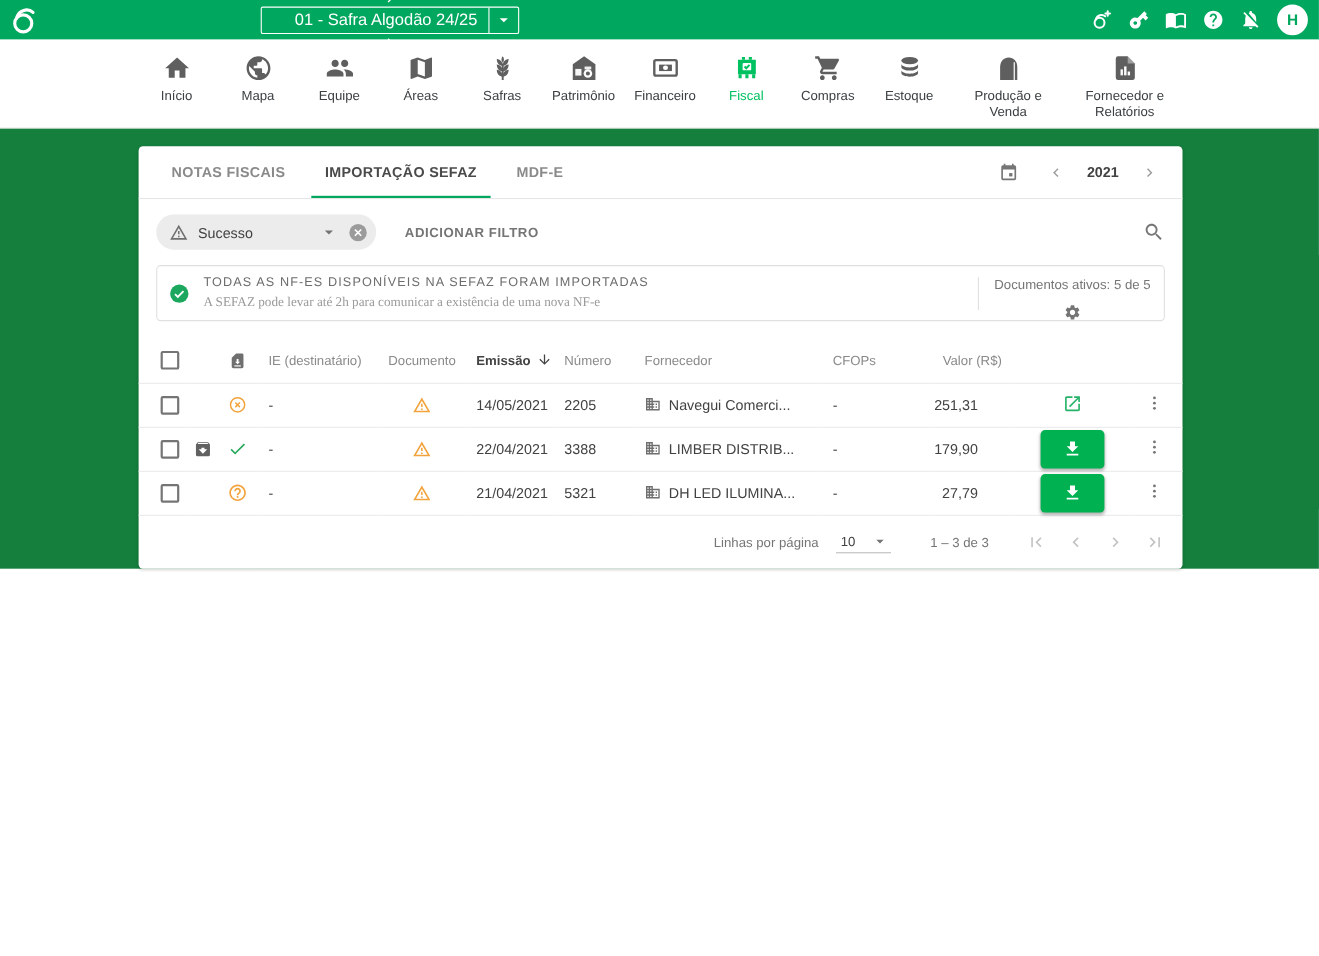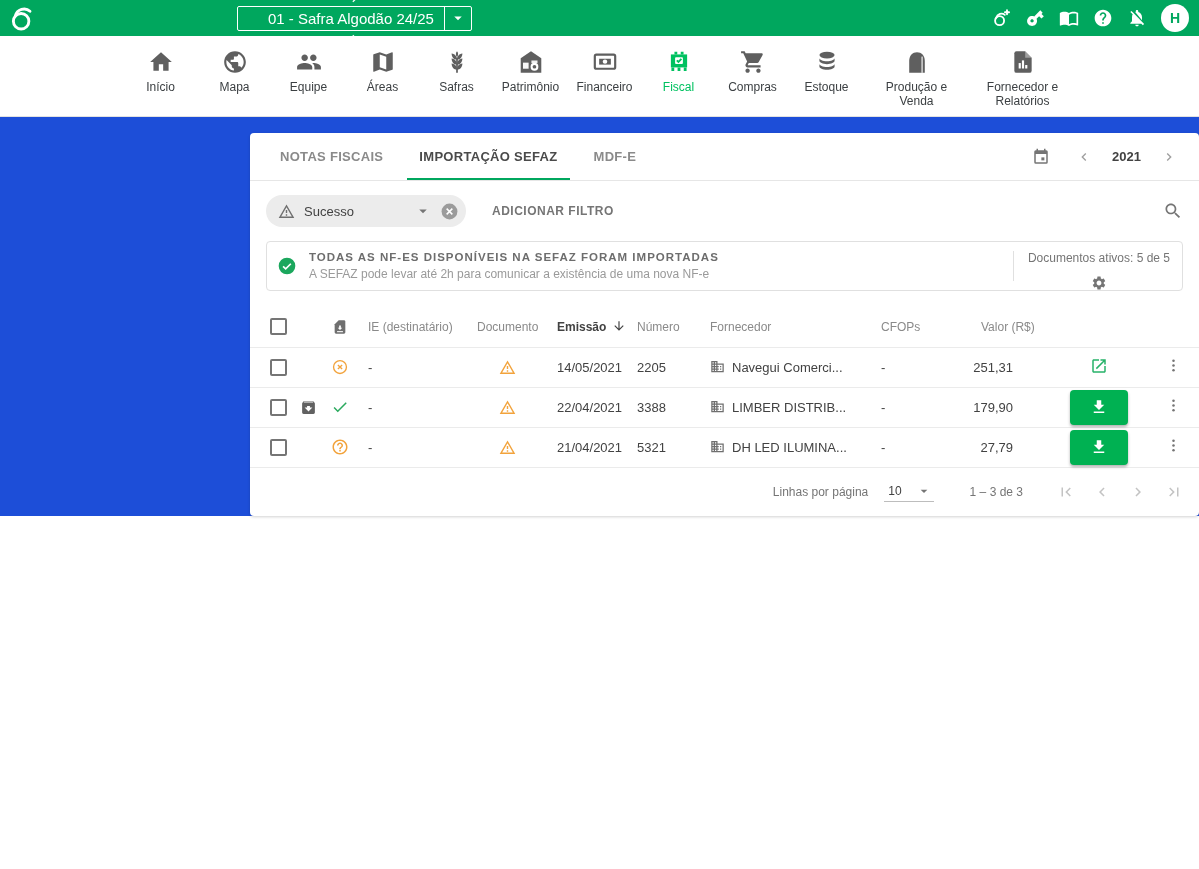--- a/index.html
+++ b/index.html
@@ -29,21 +29,21 @@
   .navbar { height:81px; background:#fff; border-bottom:1px solid #e2e2e2;
     box-shadow:0 1px 2px rgba(0,0,0,.05); display:flex; justify-content:center; }
   .nav-inner { display:flex; align-items:flex-start; padding-top:13px; }
   .nav-item { width:60px; margin:0 7px; display:flex; flex-direction:column; align-items:center; cursor:pointer; }
   .nav-item.wide { width:92px; }
   .nav-icon { width:26px; height:26px; color:#5f5f5f; }
   .nav-label { margin-top:6px; font-size:12px; color:#3c4043; text-align:center; line-height:1.15; white-space:pre-line; }
   .nav-item.active .nav-icon, .nav-item.active .nav-label { color:#00c160; }
 
   
-  .content-bg { background:#1d4ed8; padding:16px 0 0; display:flex; justify-content:flex-end; }
+  .content-bg { background:#15803d; padding:16px 0 0; display:flex; justify-content:flex-start; }
   .card { width:949px; margin-left:126px; background:#fff; border-radius:4px;
     box-shadow:0 1px 3px rgba(0,0,0,.18); }
 
   
   .tabs-row { height:48px; display:flex; align-items:stretch; border-bottom:1px solid #e6e6e6; padding:0 22px 0 12px; }
   .tabs { display:flex; }
   .tab { padding:0 12px; margin:0 6px; display:flex; align-items:center; font-size:13px; font-weight:700;
     letter-spacing:.3px; color:#8a8a8a; cursor:pointer; position:relative; white-space:nowrap; }
   .tab.active { color:#4a4a4a; }
   .tab.active::after { content:""; position:absolute; left:0; right:0; bottom:0; height:2px; background:#00a75e; }
@@ -62,22 +62,22 @@
   .chip-caret { width:18px; height:18px; color:#757575; }
   .chip-close { width:19px; height:19px; color:#9b9b9b; margin-left:8px; cursor:pointer; }
   .add-filter { margin-left:26px; font-size:12px; font-weight:700; letter-spacing:.5px; color:#757575;
     background:none; border:none; cursor:pointer; font-family:inherit; }
   .filter-search { margin-left:auto; width:20px; height:20px; color:#757575; cursor:pointer; }
 
   
   .banner { margin:4px 16px 16px; border:1px solid #e0e0e0; border-radius:4px;
     display:flex; align-items:center; padding:9px 12px 9px 10px; }
   .banner-check { width:20px; height:20px; color:#1ba75d; margin-right:12px; flex:none; }
-  .banner-title { font-size:11.5px; font-weight:700; letter-spacing:1px; color:#6d6d6d; }
-  .banner-sub { font-size:12px; color:#9a9a9a; margin-top:4px; }
+  .banner-title { font-size:11.5px; font-weight:400; letter-spacing:1px; color:#6d6d6d; }
+  .banner-sub { font-size:12px; color:#9a9a9a; margin-top:4px;font-family:Liberation Serif, serif; }
   .banner-right { margin-left:auto; display:flex; align-items:center; gap:10px;
     border-left:1px solid #e0e0e0; padding-left:14px; height:30px;flex-direction:column; }
   .banner-right-text { font-size:12px; color:#757575; white-space:nowrap; }
   .gear { width:16px; height:16px; color:#757575; cursor:pointer; }
 
   
   table { width:100%; border-collapse:collapse; table-layout:fixed; }
   th, td { height:40px; vertical-align:middle; text-align:left; }
   thead th { font-size:12px; font-weight:400; color:#8a8a8a; }
   tbody tr { border-top:1px solid #ebebeb; }

